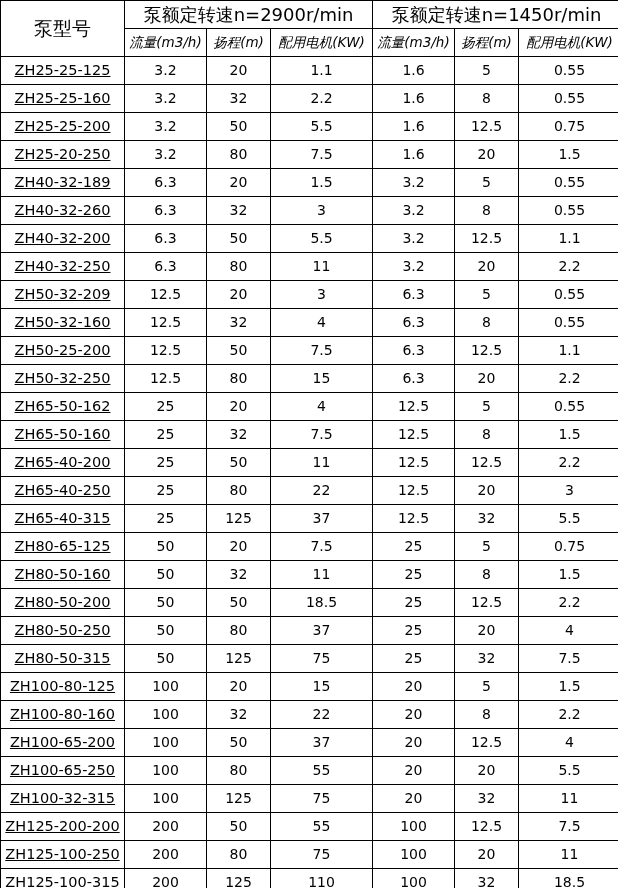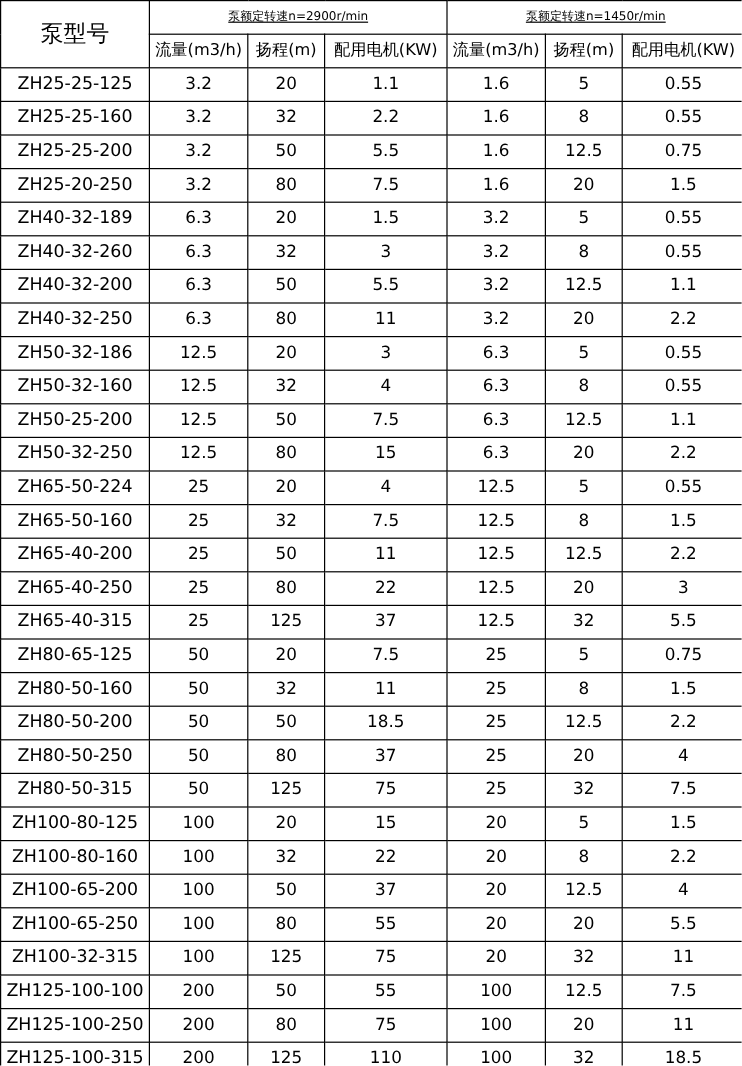--- a/index.html
+++ b/index.html
@@ -34,28 +34,29 @@
   
   col.c-model  { width: 124px; }
   col.c-flow   { width: 82px; }
   col.c-head   { width: 64px; }
   col.c-motor  { width: 102px; }
 
   .hdr-model {
     font-size: 19px;
   }
   .hdr-group {
-    font-size: 10px;
-    text-decoration: underline;
+    font-size: 18px;
   }
   .hdr-sub {
     font-size: 13.5px;
+    font-style: italic;
   }
   .cell-model {
     font-size: 14.5px;
+    text-decoration: underline;
   }
   .cell-val {
     font-size: 14px;
   }
 </style>
 </head>
 <body>
 
 <table class="pump-table">
   <colgroup>
@@ -149,21 +150,21 @@
       <tr>
         <td class="cell-model">ZH40-32-250</td>
         <td class="cell-val">6.3</td>
         <td class="cell-val">80</td>
         <td class="cell-val">11</td>
         <td class="cell-val">3.2</td>
         <td class="cell-val">20</td>
         <td class="cell-val">2.2</td>
       </tr>
       <tr>
-        <td class="cell-model">ZH50-32-186</td>
+        <td class="cell-model">ZH50-32-209</td>
         <td class="cell-val">12.5</td>
         <td class="cell-val">20</td>
         <td class="cell-val">3</td>
         <td class="cell-val">6.3</td>
         <td class="cell-val">5</td>
         <td class="cell-val">0.55</td>
       </tr>
       <tr>
         <td class="cell-model">ZH50-32-160</td>
         <td class="cell-val">12.5</td>
@@ -185,21 +186,21 @@
       <tr>
         <td class="cell-model">ZH50-32-250</td>
         <td class="cell-val">12.5</td>
         <td class="cell-val">80</td>
         <td class="cell-val">15</td>
         <td class="cell-val">6.3</td>
         <td class="cell-val">20</td>
         <td class="cell-val">2.2</td>
       </tr>
       <tr>
-        <td class="cell-model">ZH65-50-224</td>
+        <td class="cell-model">ZH65-50-162</td>
         <td class="cell-val">25</td>
         <td class="cell-val">20</td>
         <td class="cell-val">4</td>
         <td class="cell-val">12.5</td>
         <td class="cell-val">5</td>
         <td class="cell-val">0.55</td>
       </tr>
       <tr>
         <td class="cell-model">ZH65-50-160</td>
         <td class="cell-val">25</td>
@@ -320,21 +321,21 @@
       <tr>
         <td class="cell-model">ZH100-32-315</td>
         <td class="cell-val">100</td>
         <td class="cell-val">125</td>
         <td class="cell-val">75</td>
         <td class="cell-val">20</td>
         <td class="cell-val">32</td>
         <td class="cell-val">11</td>
       </tr>
       <tr>
-        <td class="cell-model">ZH125-100-100</td>
+        <td class="cell-model">ZH125-200-200</td>
         <td class="cell-val">200</td>
         <td class="cell-val">50</td>
         <td class="cell-val">55</td>
         <td class="cell-val">100</td>
         <td class="cell-val">12.5</td>
         <td class="cell-val">7.5</td>
       </tr>
       <tr>
         <td class="cell-model">ZH125-100-250</td>
         <td class="cell-val">200</td>

